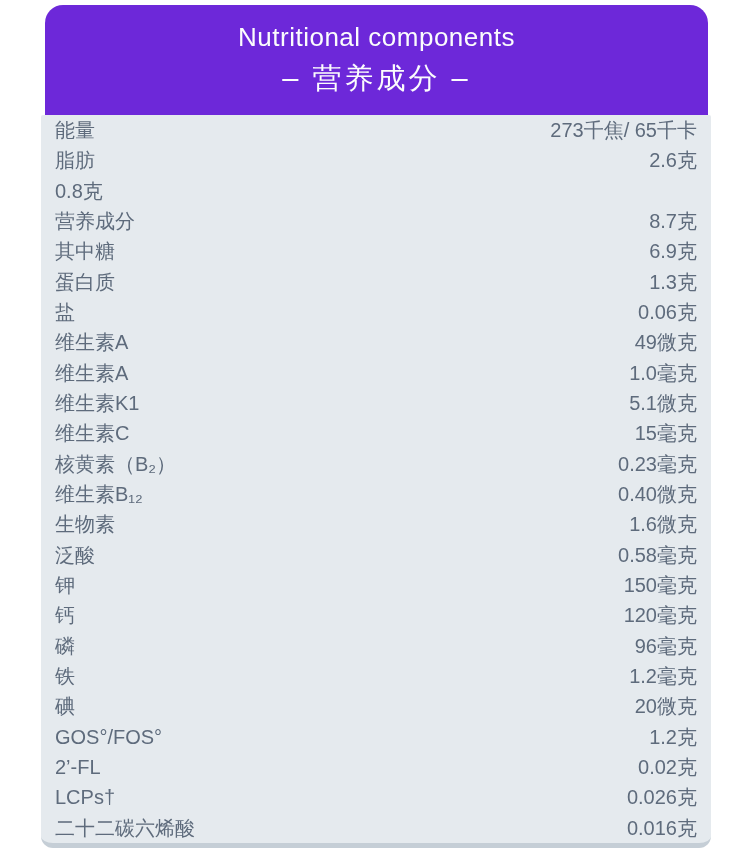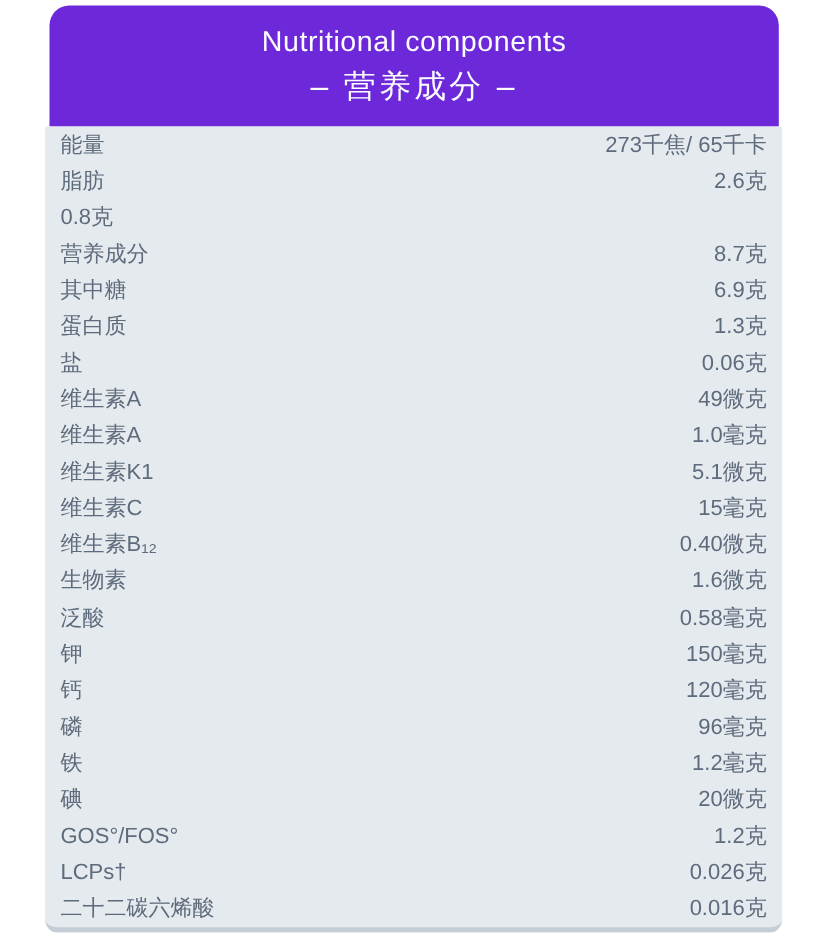--- a/index.html
+++ b/index.html
@@ -134,20 +134,24 @@
   <div class="row">
     <span class="label">维生素K1</span>
     <span class="value">5.1微克</span>
   </div>
 
   <div class="row">
     <span class="label">维生素C</span>
     <span class="value">15毫克</span>
   </div>
 
+  <div class="row">
+    <span class="label">核黄素（B₂）</span>
+    <span class="value">0.23毫克</span>
+  </div>
 
   <div class="row">
     <span class="label">维生素B₁₂</span>
     <span class="value">0.40微克</span>
   </div>
 
   <div class="row">
     <span class="label">生物素</span>
     <span class="value">1.6微克</span>
   </div>
@@ -180,20 +184,24 @@
   <div class="row">
     <span class="label">碘</span>
     <span class="value">20微克</span>
   </div>
 
   <div class="row">
     <span class="label">GOS°/FOS°</span>
     <span class="value">1.2克</span>
   </div>
 
+  <div class="row">
+    <span class="label">2’-FL</span>
+    <span class="value">0.02克</span>
+  </div>
 
   <div class="row">
     <span class="label">LCPs†</span>
     <span class="value">0.026克</span>
   </div>
 
   <div class="row">
     <span class="label">二十二碳六烯酸</span>
     <span class="value">0.016克</span>
   </div>

